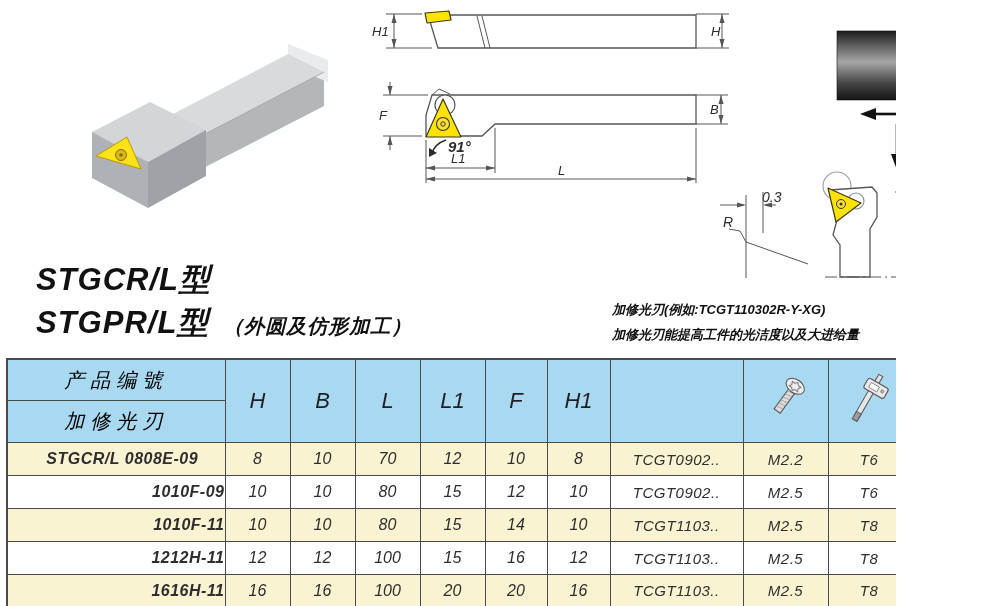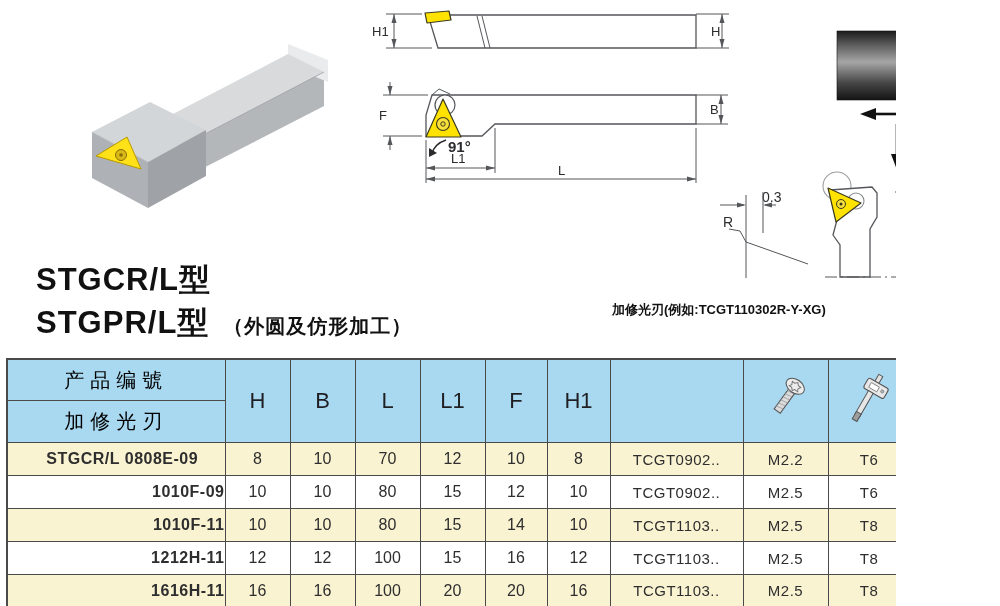--- a/index.html
+++ b/index.html
@@ -1,17 +1,17 @@
 <!DOCTYPE html>
 <html><head>
 <meta charset="utf-8">
 <style>
   html,body{margin:0;padding:0;background:#fff;}
   body{font-family:"Liberation Sans",sans-serif;}
-  #stage{position:relative;width:896px;height:606px;background:#fff;overflow:hidden;}
+  #stage{position:relative;width:896px;height:606px;background:#fff;overflow:hidden;font-style:italic;}
   .abs{position:absolute;}
   svg text{font-family:"Liberation Sans",sans-serif;fill:#2b2b2e;}
   .dimline{stroke:#54565a;stroke-width:1;fill:none;}
   .partline{stroke:#54565a;stroke-width:1.3;fill:#fff;}
   .arrow{fill:#54565a;}
   .blkarrow{fill:#111;}
   .insert{fill:#ffe200;stroke:#3a3a1e;stroke-width:1.2;stroke-linejoin:round;}
   .dashdot{stroke:#54565a;stroke-width:1;stroke-dasharray:12 4 2 4;fill:none;}
 
   
@@ -178,20 +178,21 @@
 
   <div class="abs title-block">
     <div class="title-line">STGCR/L型</div>
     <div class="title-line">
       <span>STGPR/L型</span><span class="title-sub">（外圆及仿形加工）</span>
     </div>
   </div>
 
   <div class="abs note-block">
     <div>加修光刃(例如:TCGT110302R-Y-XG)</div>
+    <div>加修光刃能提高工件的光洁度以及大进给量</div>
   </div>
 
   <table class="spec abs" style="left:6px;top:358px">
     <colgroup>
       <col style="width:218px">
         <col style="width:65px">
         <col style="width:65px">
         <col style="width:65px">
       <col style="width:65px">
         <col style="width:62px">

